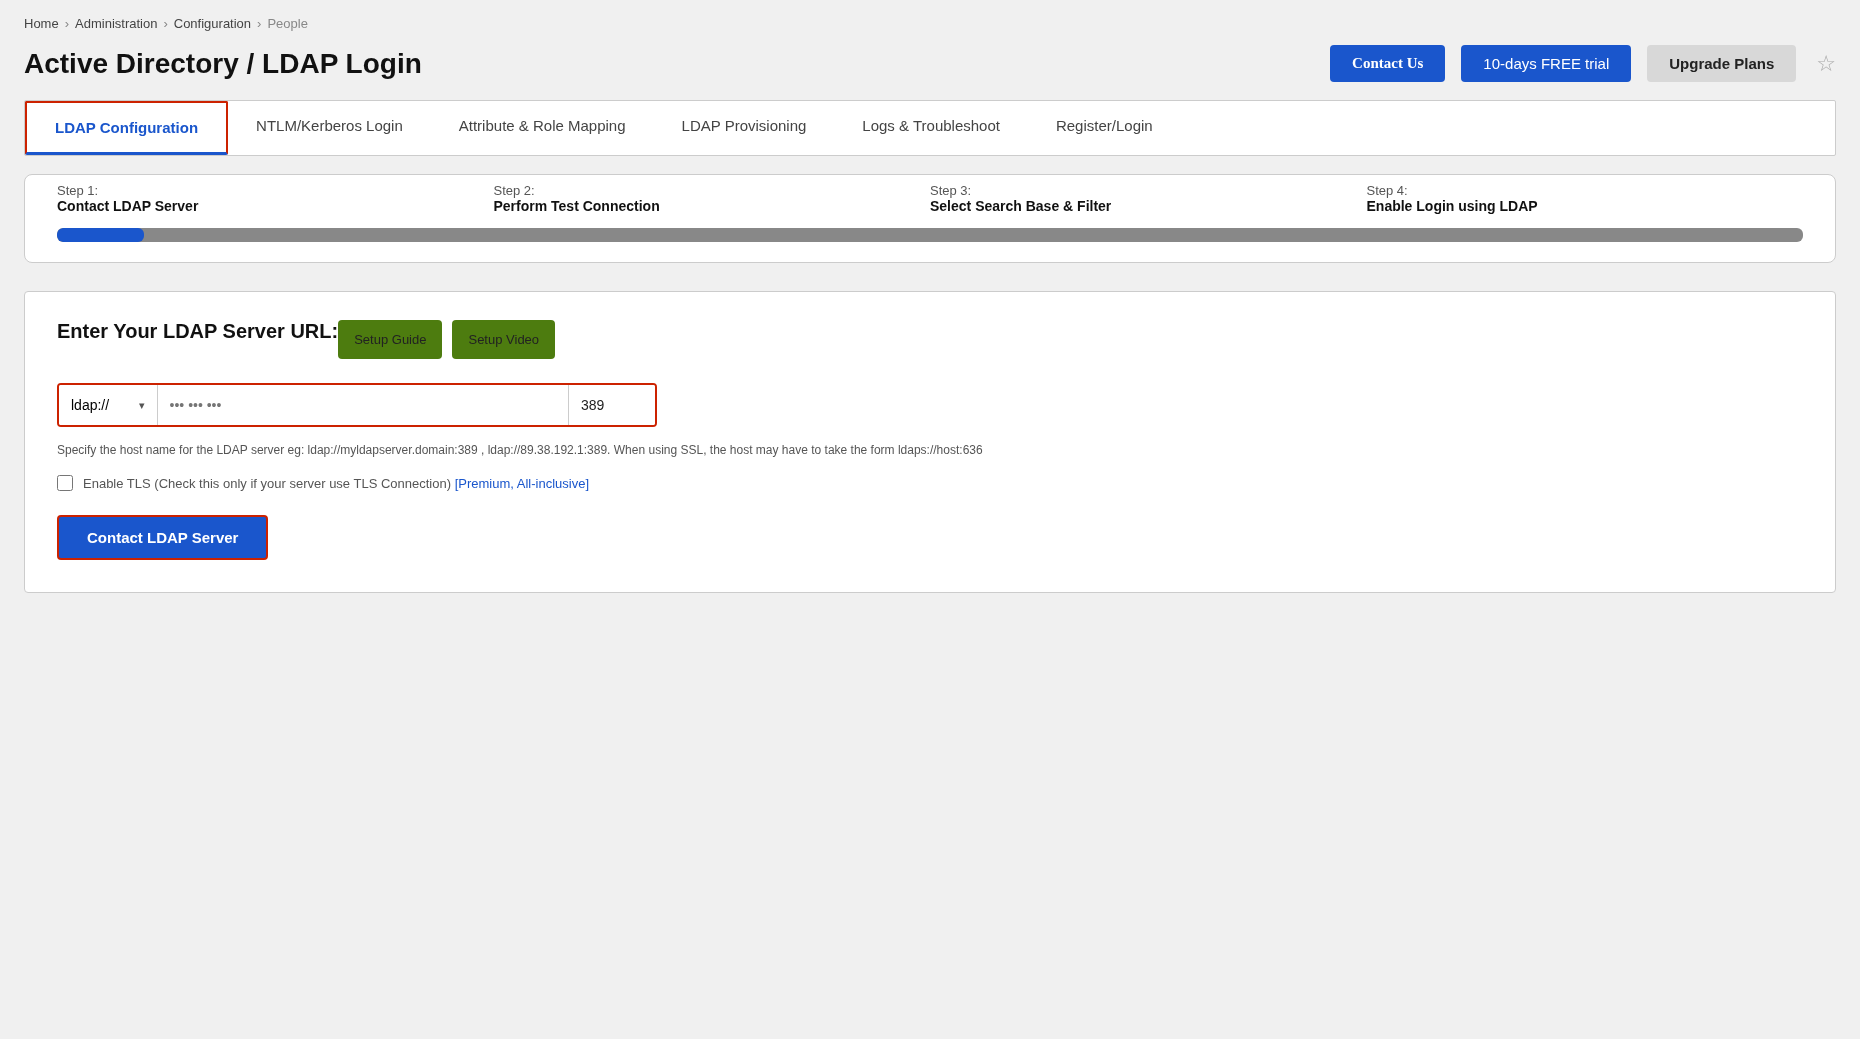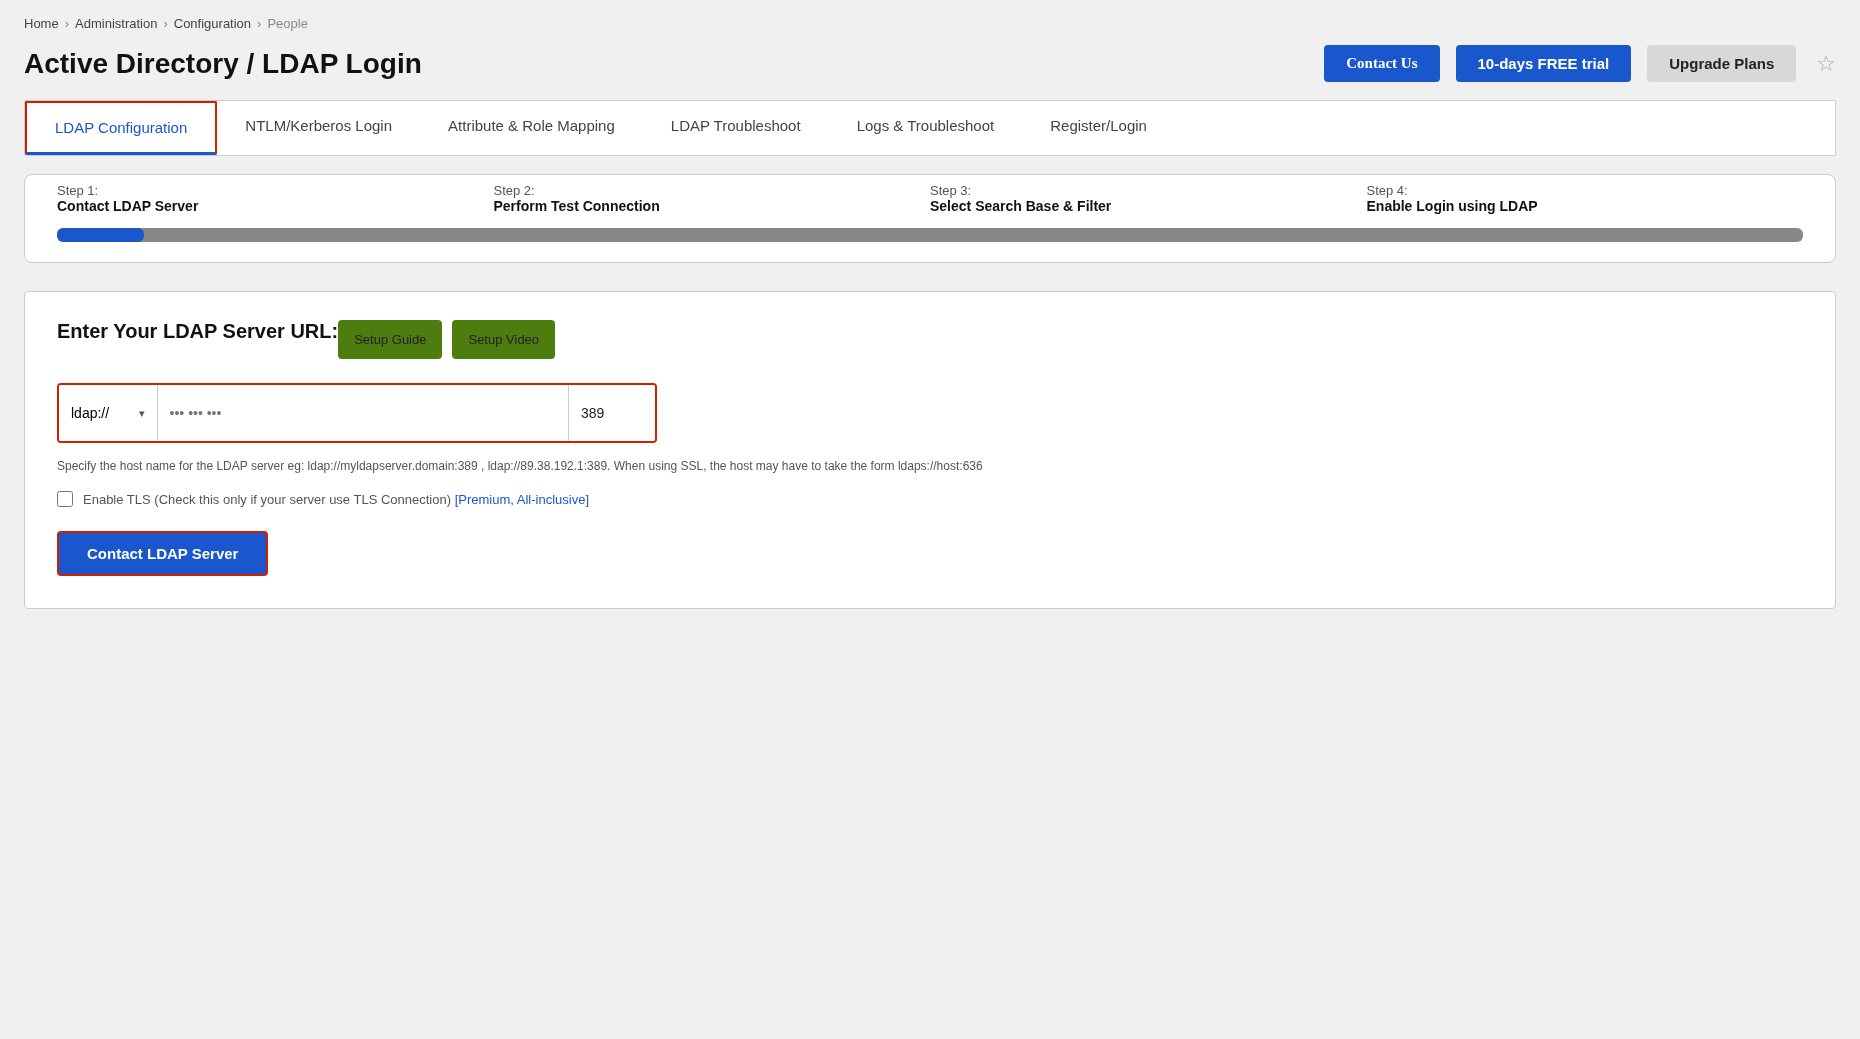--- a/index.html
+++ b/index.html
@@ -48,21 +48,21 @@
       border-radius: 4px;
       cursor: pointer;
       font-family: Liberation Serif, serif;
     }
     .btn-trial {
       background: #1a56cc;
       color: #fff;
       border: none;
       padding: 10px 22px;
       font-size: 15px;
-      font-weight: 700;
+      font-weight: 400;
       border-radius: 4px;
       cursor: pointer;
     }
     .btn-upgrade {
       background: #d8d8d8;
       color: #222;
       border: none;
       padding: 10px 22px;
       font-size: 15px;
       font-weight: 600;
@@ -88,21 +88,21 @@
       font-size: 15px;
       font-weight: 500;
       color: #444;
       cursor: pointer;
       border-bottom: 3px solid transparent;
       white-space: nowrap;
     }
     .tab-item.active {
       color: #1a56cc;
       border-bottom: 3px solid #1a56cc;
-      font-weight: 400;
+      font-weight: 700;
       border: 2px solid #cc2200;
       border-bottom: 3px solid #1a56cc;
       border-radius: 2px;
     }
 
     .steps-card {
       background: #fff;
       border: 1px solid #ccc;
       border-radius: 8px;
       padding: 8px 32px 20px 32px;
@@ -184,21 +184,21 @@
       display: flex;
       align-items: center;
       padding: 16px 12px;
       background: #fff;
       border-right: 1px solid #ccc;
       font-size: 14px;
       cursor: pointer;
       gap: 6px;
       white-space: nowrap;
       min-width: 90px;
-      height: 56px;
+      height: 40px;
     }
     .protocol-select select {
       border: none;
       outline: none;
       font-size: 14px;
       background: transparent;
       cursor: pointer;
       appearance: none;
       padding-right: 16px;
     }
@@ -285,21 +285,21 @@
     <button class="btn-contact">Contact Us</button>
     <button class="btn-trial">10-days FREE trial</button>
     <button class="btn-upgrade">Upgrade Plans</button>
     <span class="star-icon">☆</span>
   </div>
 
   <div class="tabs-bar">
     <div class="tab-item active">LDAP Configuration</div>
     <div class="tab-item">NTLM/Kerberos Login</div>
     <div class="tab-item">Attribute &amp; Role Mapping</div>
-    <div class="tab-item">LDAP Troubleshoot</div>
+    <div class="tab-item">LDAP Provisioning</div>
     <div class="tab-item">Logs &amp; Troubleshoot</div>
     <div class="tab-item">Register/Login</div>
   </div>
 
   <div class="steps-card">
     <div class="steps-row">
       <div class="step-item">
         <div class="step-label">Step 1:</div>
         <div class="step-title">Contact LDAP Server</div>
       </div>

